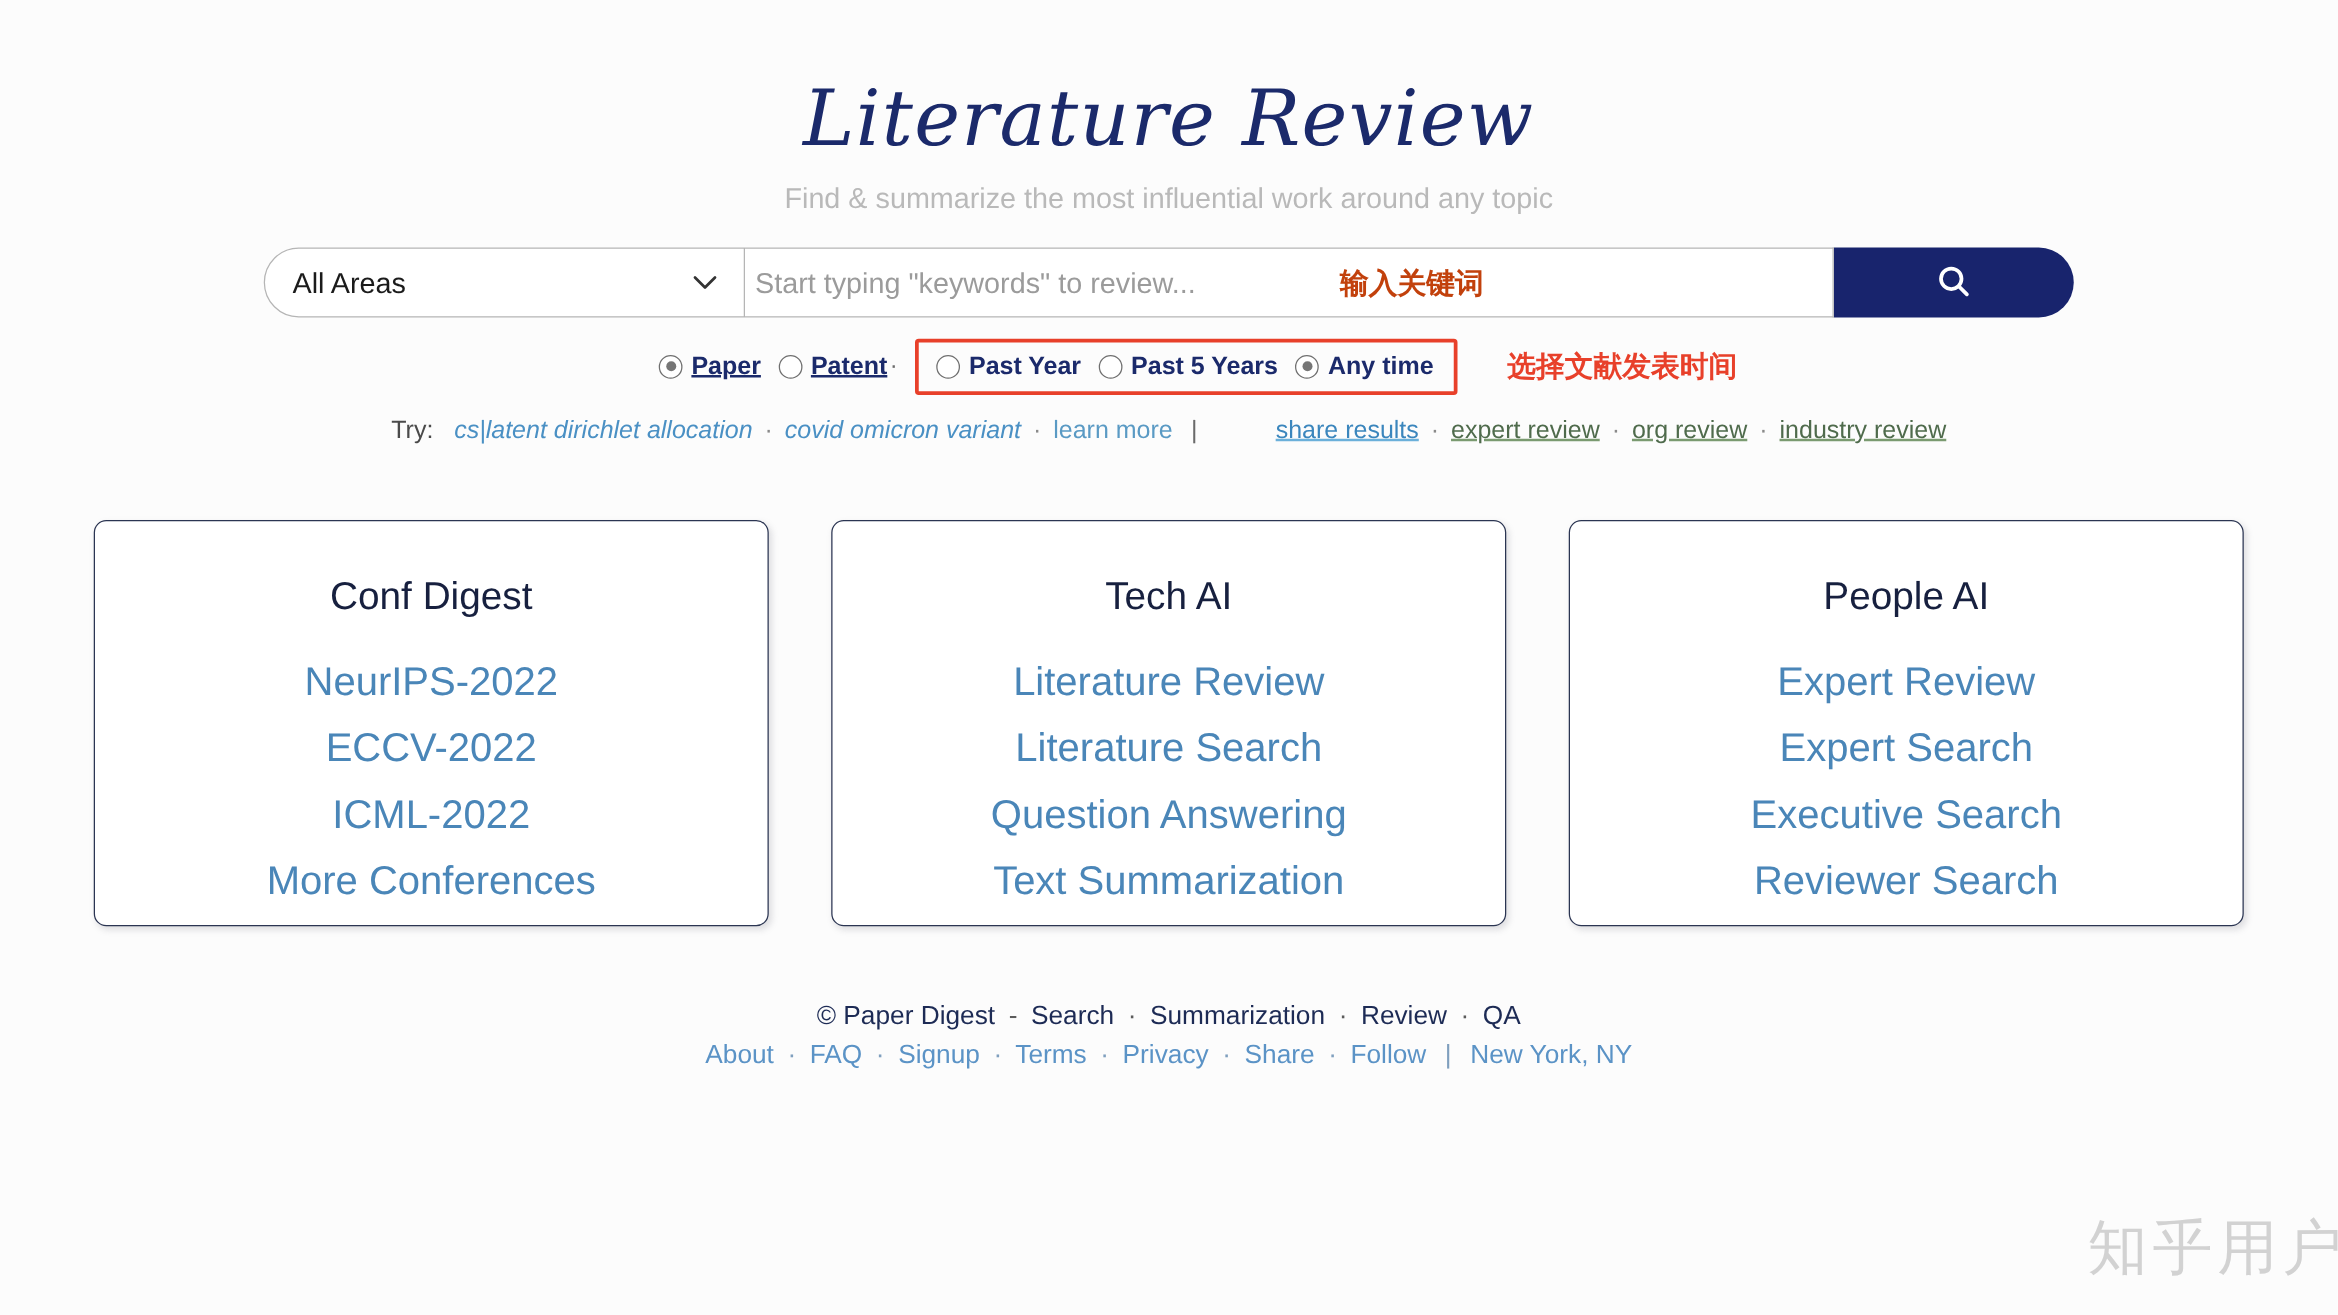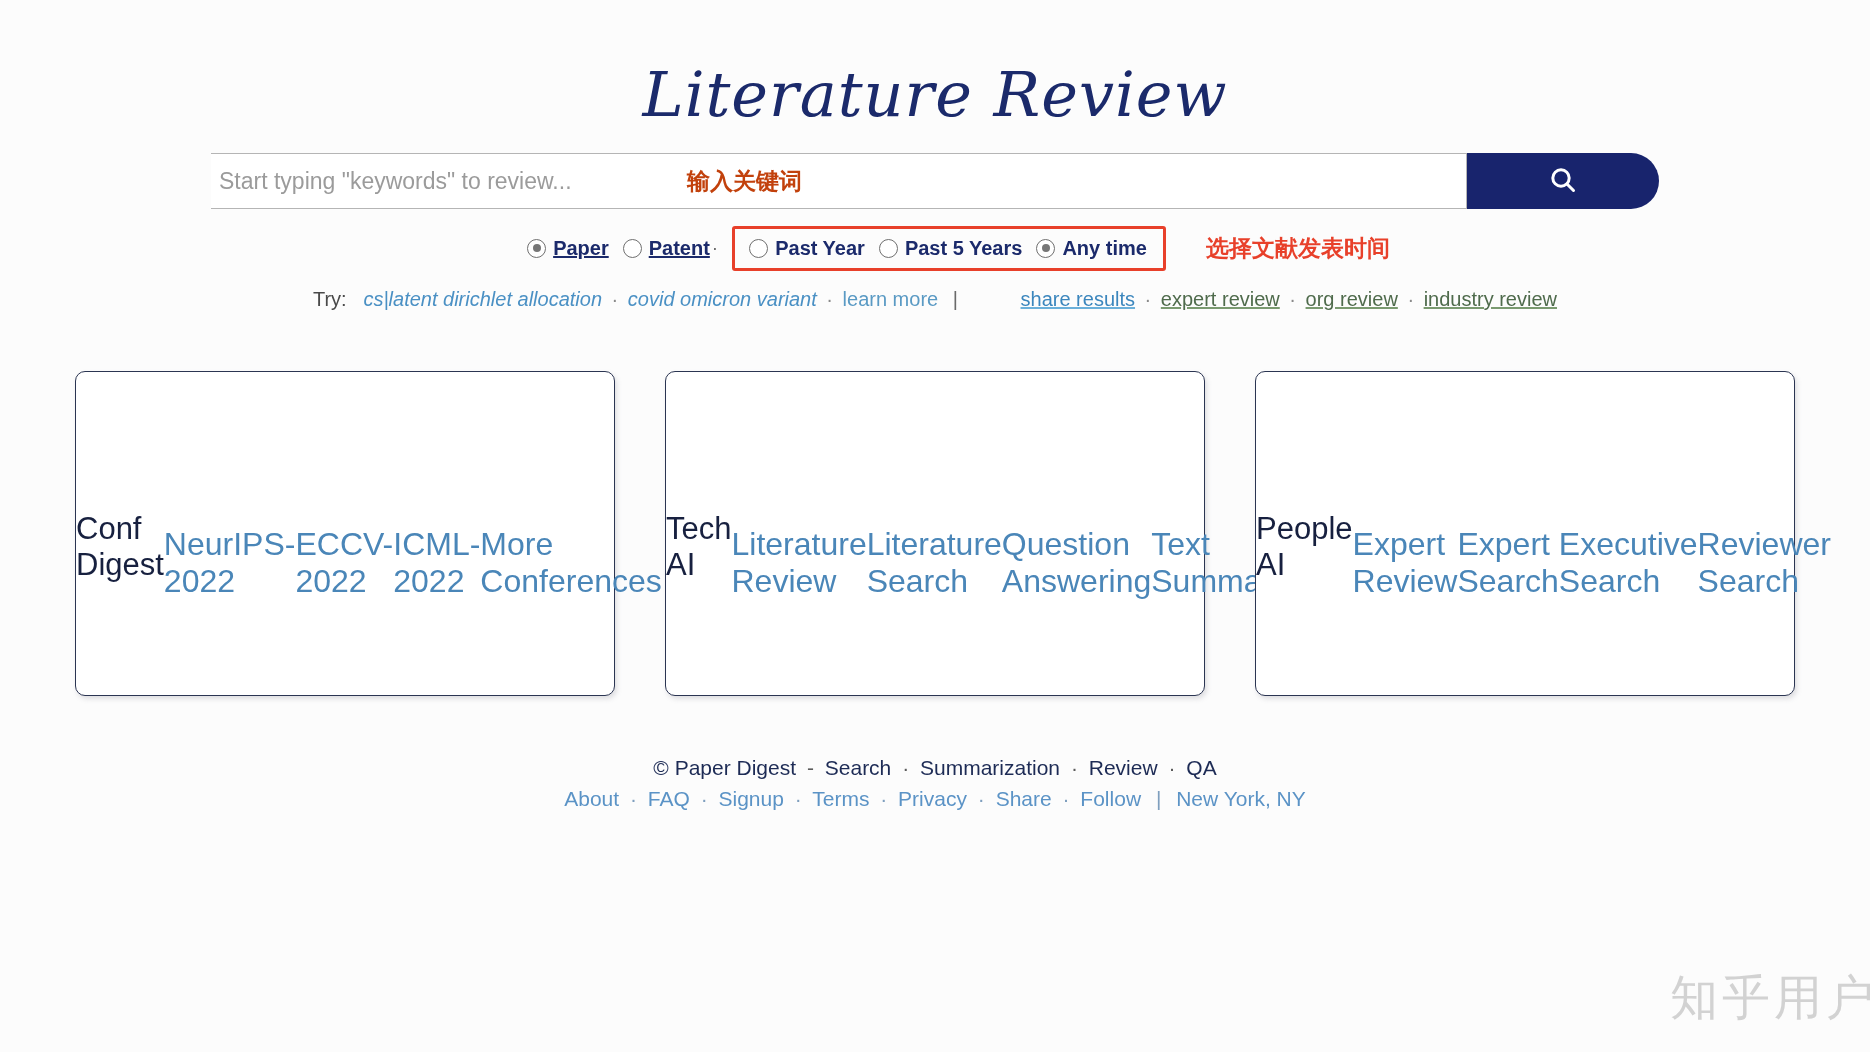--- a/index.html
+++ b/index.html
@@ -227,21 +227,21 @@
   }
   .card {
     width: 540px;
     height: 325px;
     box-sizing: border-box;
     border: 1.5px solid #2b3552;
     border-radius: 10px;
     background: #ffffff;
     box-shadow: 2px 3px 5px rgba(120,120,130,0.22);
     display: flex;
-    flex-direction: row;
+    flex-direction: column;
     align-items: center;
     padding-top: 42px;
   }
   .card-title {
     font-size: 31px;
     color: #17203f;
     margin: 0 0 16px 0;
     font-weight: 400;
   }
   .card-link {
@@ -286,23 +286,34 @@
     user-select: none;
     white-space: nowrap;
   }
 </style>
 </head>
 <body>
 
 <div class="page">
 
   <h1 class="brand-title">Literature Review</h1>
+  <div class="tagline">Find &amp; summarize the most influential work around any topic</div>
 
   <div class="search-row">
 
+    <div class="select-wrap">
+      <select class="area-select">
+        <option>All Areas</option>
+      </select>
+      <span class="select-chevron">
+        <svg width="20" height="12" viewBox="0 0 20 12">
+          <polyline points="2,2 10,10 18,2" fill="none" stroke="#333" stroke-width="2.2" stroke-linecap="round" stroke-linejoin="round"></polyline>
+        </svg>
+      </span>
+    </div>
 
     <div class="kw-wrap">
       <input class="kw-input" type="text" placeholder="Start typing &quot;keywords&quot; to review..." style="">
       <span class="ann-keyword">输入关键词</span>
     </div>
 
     <button class="search-btn">
       <span>
         <svg width="30" height="30" viewBox="0 0 30 30">
           <circle cx="13" cy="13" r="8.2" fill="none" stroke="#ffffff" stroke-width="3"></circle>

